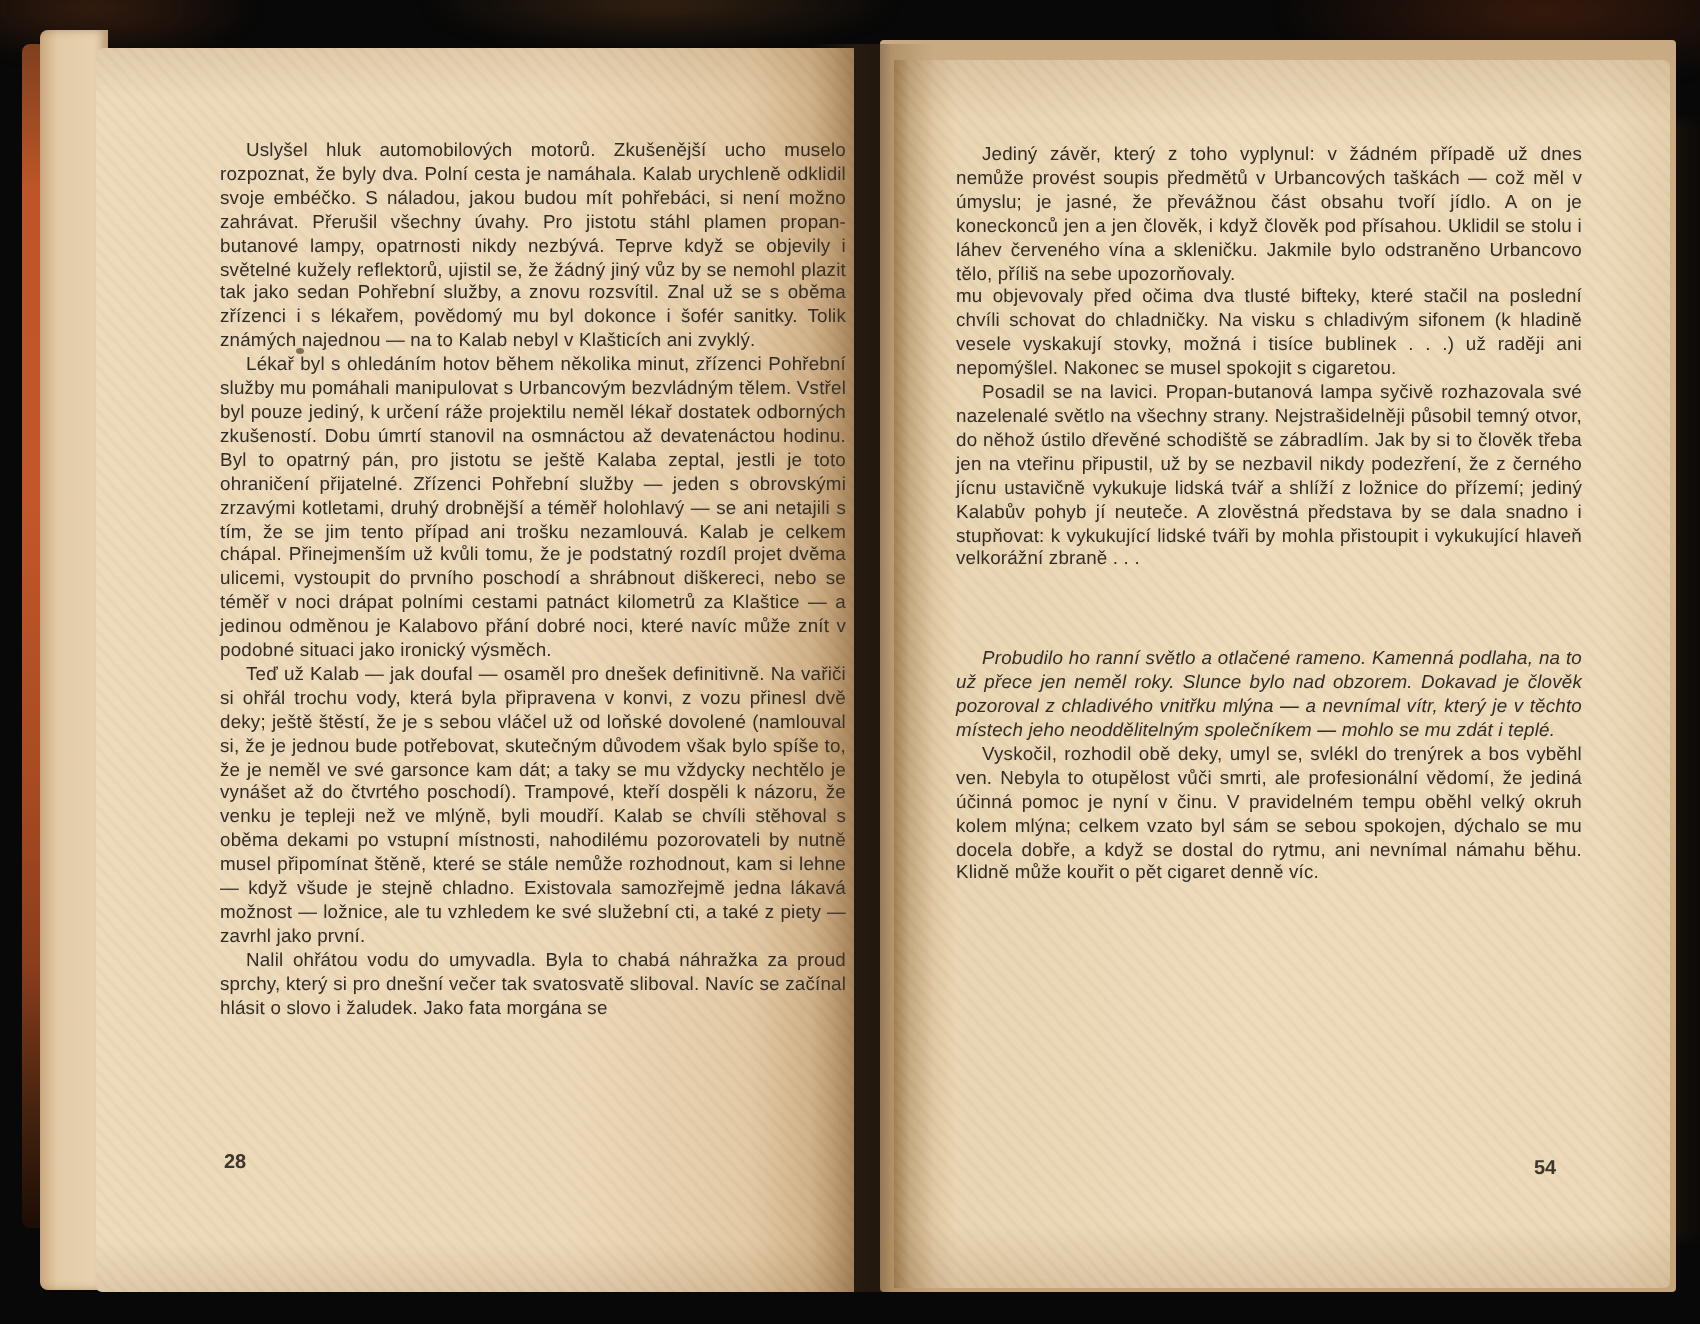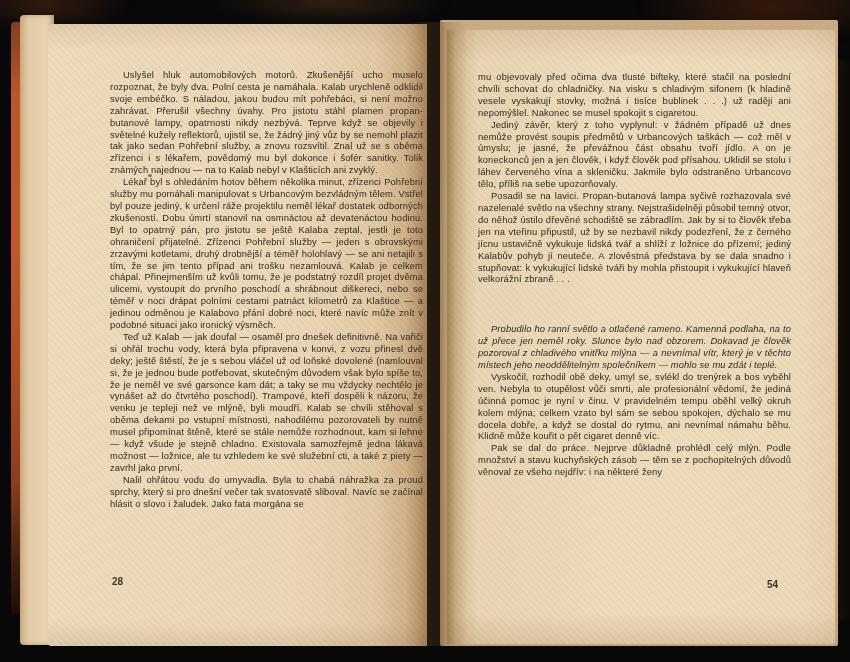--- a/index.html
+++ b/index.html
@@ -119,24 +119,23 @@
       <p class="para">Lékař byl s ohledáním hotov během několika minut, zřízenci Pohřební služby mu pomáhali manipulovat s Urbancovým bezvládným tělem. Vstřel byl pouze jediný, k určení ráže projektilu neměl lékař dostatek odborných zkušeností. Dobu úmrtí stanovil na osmnáctou až devatenáctou hodinu. Byl to opatrný pán, pro jistotu se ještě Kalaba zeptal, jestli je toto ohraničení přijatelné. Zřízenci Pohřební služby — jeden s obrovskými zrzavými kotletami, druhý drobnější a téměř holohlavý — se ani netajili s tím, že se jim tento případ ani trošku nezamlouvá. Kalab je celkem chápal. Přinejmenším už kvůli tomu, že je podstatný rozdíl projet dvěma ulicemi, vystoupit do prvního poschodí a shrábnout diškereci, nebo se téměř v noci drápat polními cestami patnáct kilometrů za Klaštice — a jedinou odměnou je Kalabovo přání dobré noci, které navíc může znít v podobné situaci jako ironický výsměch.</p>
       <p class="para">Teď už Kalab — jak doufal — osaměl pro dnešek definitivně. Na vařiči si ohřál trochu vody, která byla připravena v konvi, z vozu přinesl dvě deky; ještě štěstí, že je s sebou vláčel už od loňské dovolené (namlouval si, že je jednou bude potřebovat, skutečným důvodem však bylo spíše to, že je neměl ve své garsonce kam dát; a taky se mu vždycky nechtělo je vynášet až do čtvrtého poschodí). Trampové, kteří dospěli k názoru, že venku je tepleji než ve mlýně, byli moudří. Kalab se chvíli stěhoval s oběma dekami po vstupní místnosti, nahodilému pozorovateli by nutně musel připomínat štěně, které se stále nemůže rozhodnout, kam si lehne — když všude je stejně chladno. Existovala samozřejmě jedna lákavá možnost — ložnice, ale tu vzhledem ke své služební cti, a také z piety — zavrhl jako první.</p>
       <p class="para">Nalil ohřátou vodu do umyvadla. Byla to chabá náhražka za proud sprchy, který si pro dnešní večer tak svatosvatě sliboval. Navíc se začínal hlásit o slovo i žaludek. Jako fata morgána se</p>
     </div>
     <div class="page-num page-num-left">28</div>
   </div>
 
   <div class="page page-right">
     <div class="grain"></div>
     <div class="text-block text-right">
+      <p class="para">Jediný závěr, který z toho vyplynul: v žádném případě už dnes nemůže provést soupis předmětů v Urbancových taškách — což měl v úmyslu; je jasné, že převážnou část obsahu tvoří jídlo. A on je koneckonců jen a jen člověk, i když člověk pod přísahou. Uklidil se stolu i láhev červeného vína a skleničku. Jakmile bylo odstraněno Urbancovo tělo, příliš na sebe upozorňovaly.</p>
       <p class="para no-indent">mu objevovaly před očima dva tlusté bifteky, které stačil na poslední chvíli schovat do chladničky. Na visku s chladivým sifonem (k hladině vesele vyskakují stovky, možná i tisíce bublinek . . .) už raději ani nepomýšlel. Nakonec se musel spokojit s cigaretou.</p>
-      <p class="para">Jediný závěr, který z toho vyplynul: v žádném případě už dnes nemůže provést soupis předmětů v Urbancových taškách — což měl v úmyslu; je jasné, že převážnou část obsahu tvoří jídlo. A on je koneckonců jen a jen člověk, i když člověk pod přísahou. Uklidil se stolu i láhev červeného vína a skleničku. Jakmile bylo odstraněno Urbancovo tělo, příliš na sebe upozorňovaly.</p>
       <p class="para">Posadil se na lavici. Propan-butanová lampa syčivě rozhazovala své nazelenalé světlo na všechny strany. Nejstrašidelněji působil temný otvor, do něhož ústilo dřevěné schodiště se zábradlím. Jak by si to člověk třeba jen na vteřinu připustil, už by se nezbavil nikdy podezření, že z černého jícnu ustavičně vykukuje lidská tvář a shlíží z ložnice do přízemí; jediný Kalabův pohyb jí neuteče. A zlověstná představa by se dala snadno i stupňovat: k vykukující lidské tváři by mohla přistoupit i vykukující hlaveň velkorážní zbraně . . .</p>
       <p class="para section-gap">Probudilo ho ranní světlo a otlačené rameno. Kamenná podlaha, na to už přece jen neměl roky. Slunce bylo nad obzorem. Dokavad je člověk pozoroval z chladivého vnitřku mlýna — a nevnímal vítr, který je v těchto místech jeho neoddělitelným společníkem — mohlo se mu zdát i teplé.</p>
       <p class="para">Vyskočil, rozhodil obě deky, umyl se, svlékl do trenýrek a bos vyběhl ven. Nebyla to otupělost vůči smrti, ale profesionální vědomí, že jediná účinná pomoc je nyní v činu. V pravidelném tempu oběhl velký okruh kolem mlýna; celkem vzato byl sám se sebou spokojen, dýchalo se mu docela dobře, a když se dostal do rytmu, ani nevnímal námahu běhu. Klidně může kouřit o pět cigaret denně víc.</p>
-      <p class="para">Pak se dal do práce. Nejprve důkladně prohlédl celý mlýn. Podle množství a stavu kuchyňských zásob — těm se z pochopitelných důvodů věnoval ze všeho nejdřív: i na některé ženy</p>
     </div>
     <div class="page-num page-num-right">54</div>
   </div>
 
   <div class="gutter"></div>
 </div>
 
 </body></html>

